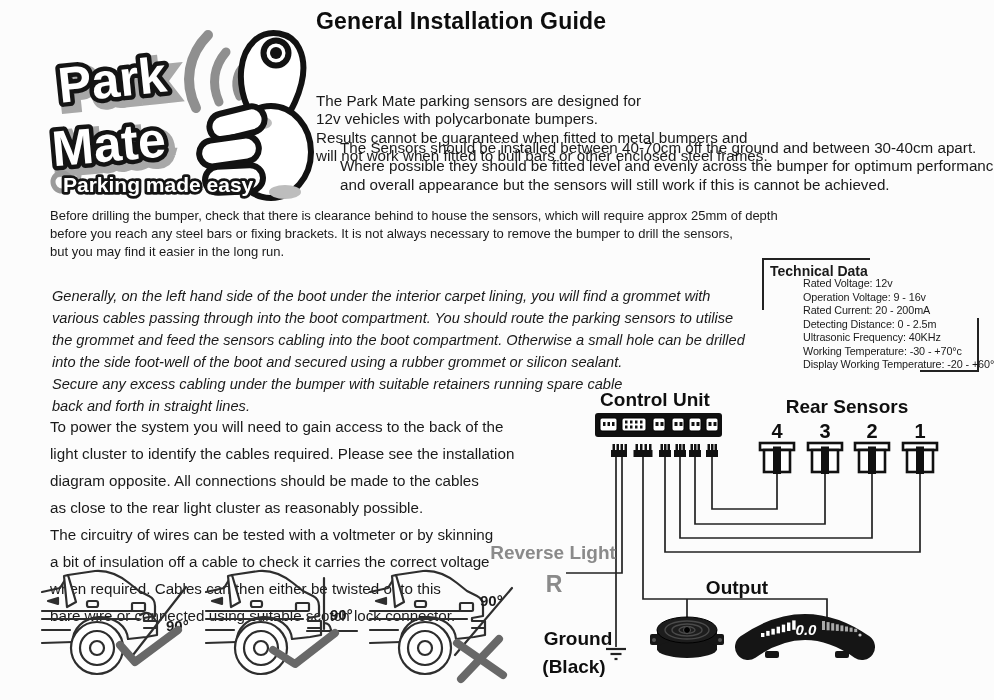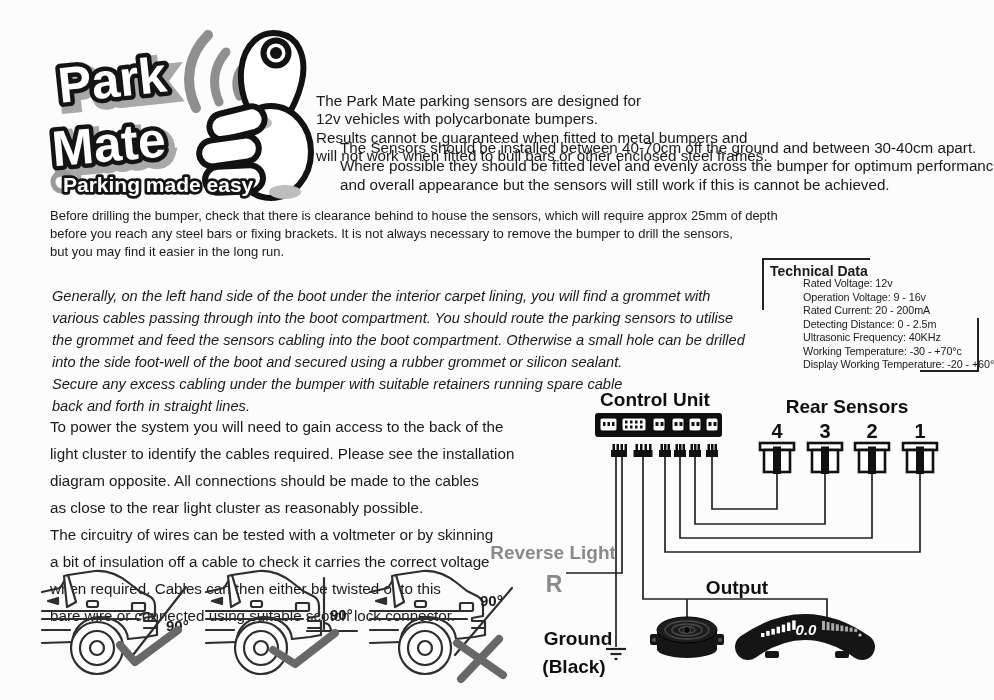--- a/index.html
+++ b/index.html
@@ -56,20 +56,21 @@
       <text x="22" y="155" transform="rotate(-5 90 125)" stroke="#a8a8a8" stroke-width="13" fill="#a8a8a8">Mate</text>
       <text x="18" y="150" transform="rotate(-5 90 125)" stroke="#141414" stroke-width="9" fill="#ffffff" paint-order="stroke" stroke-linejoin="round">Mate</text>
     </g>
 
     <g>
       <circle cx="29" cy="172" r="9" fill="none" stroke="#9a9a9a" stroke-width="5"></circle>
       <text x="30" y="182" font-weight="bold" font-size="21" stroke="#141414" stroke-width="5.5" fill="#ffffff" paint-order="stroke" stroke-linejoin="round">Parking made easy</text>
     </g>
   </svg>
 
+  <div class="abs title" style="left:316px;top:8px;">General Installation Guide</div>
 
   <div class="abs para body15" style="left:316px;top:48px;width:660px;margin-top:44px;">The Park Mate parking sensors are designed for
 12v vehicles with polycarbonate bumpers.
 Results cannot be guaranteed when fitted to metal bumpers and
 will not work when fitted to bull bars or other enclosed steel frames.</div>
 
   <div class="abs para body15" style="left:316px;top:139px;width:670px;margin-left:24px;">The Sensors should be installed between 40-70cm off the ground and between 30-40cm apart.
 Where possible they should be fitted level and evenly across the bumper for optimum performance
 and overall appearance but the sensors will still work if this is cannot be achieved.</div>
 

